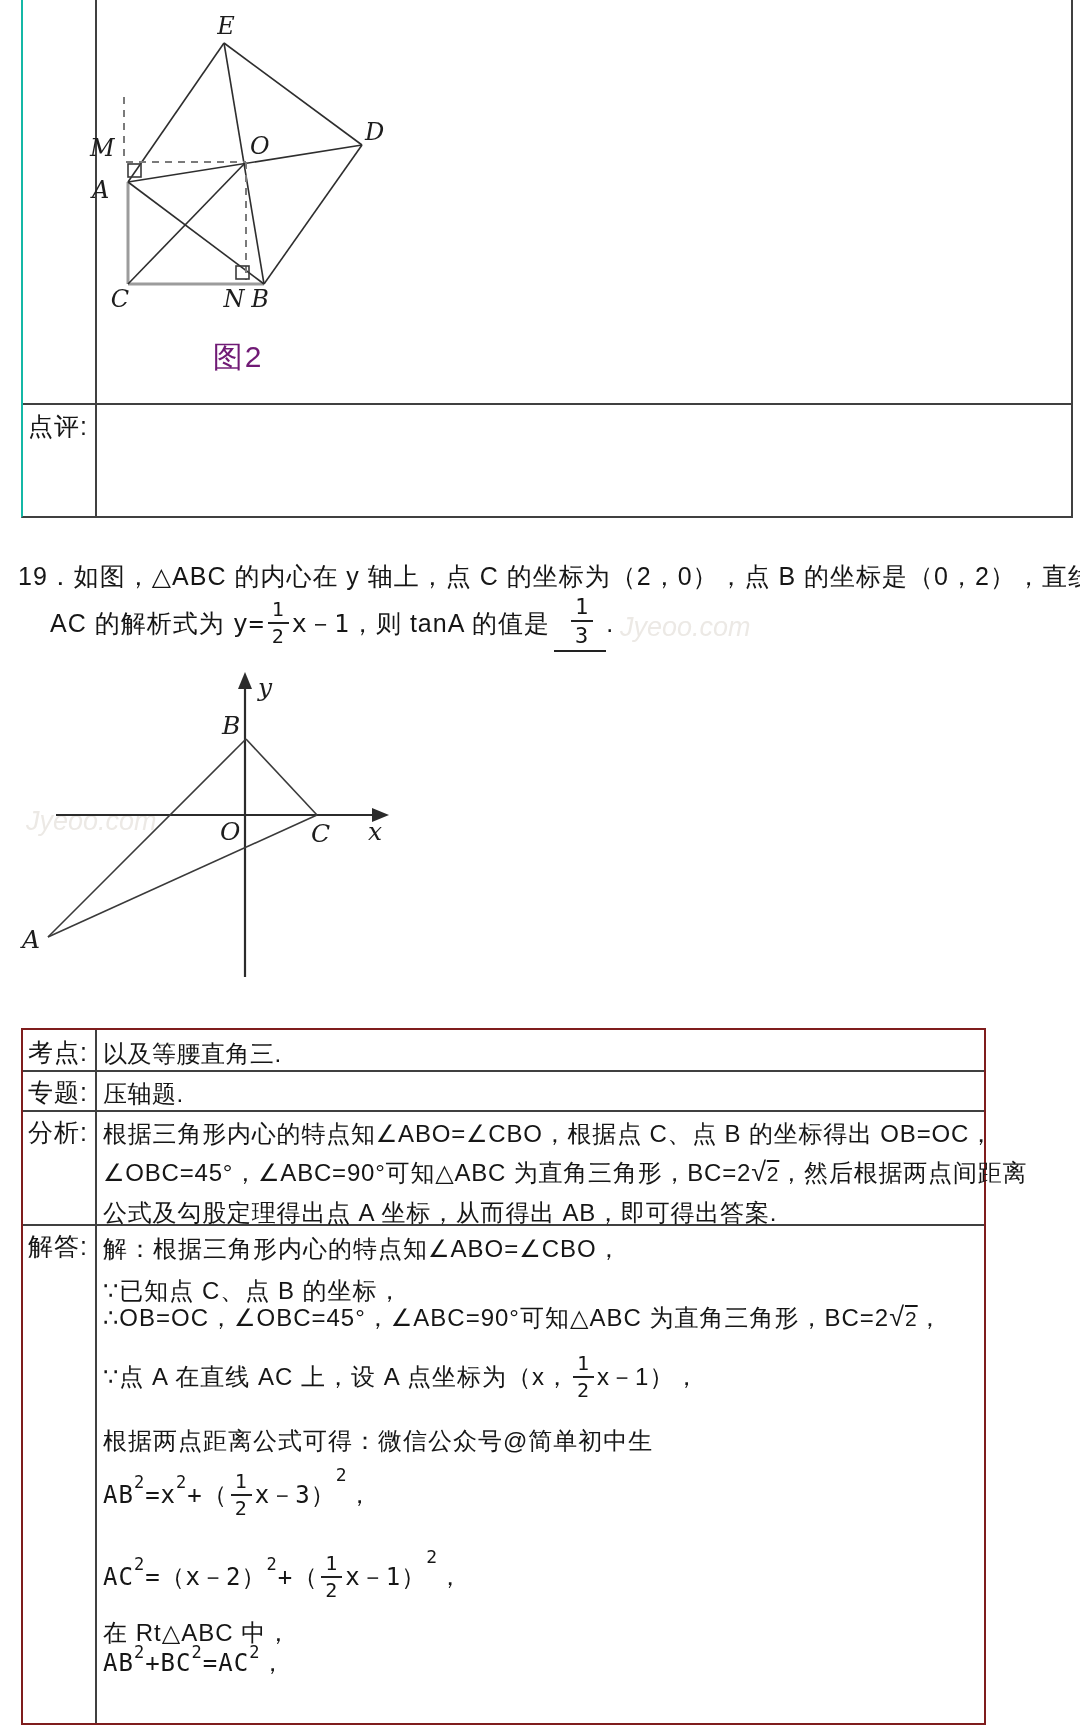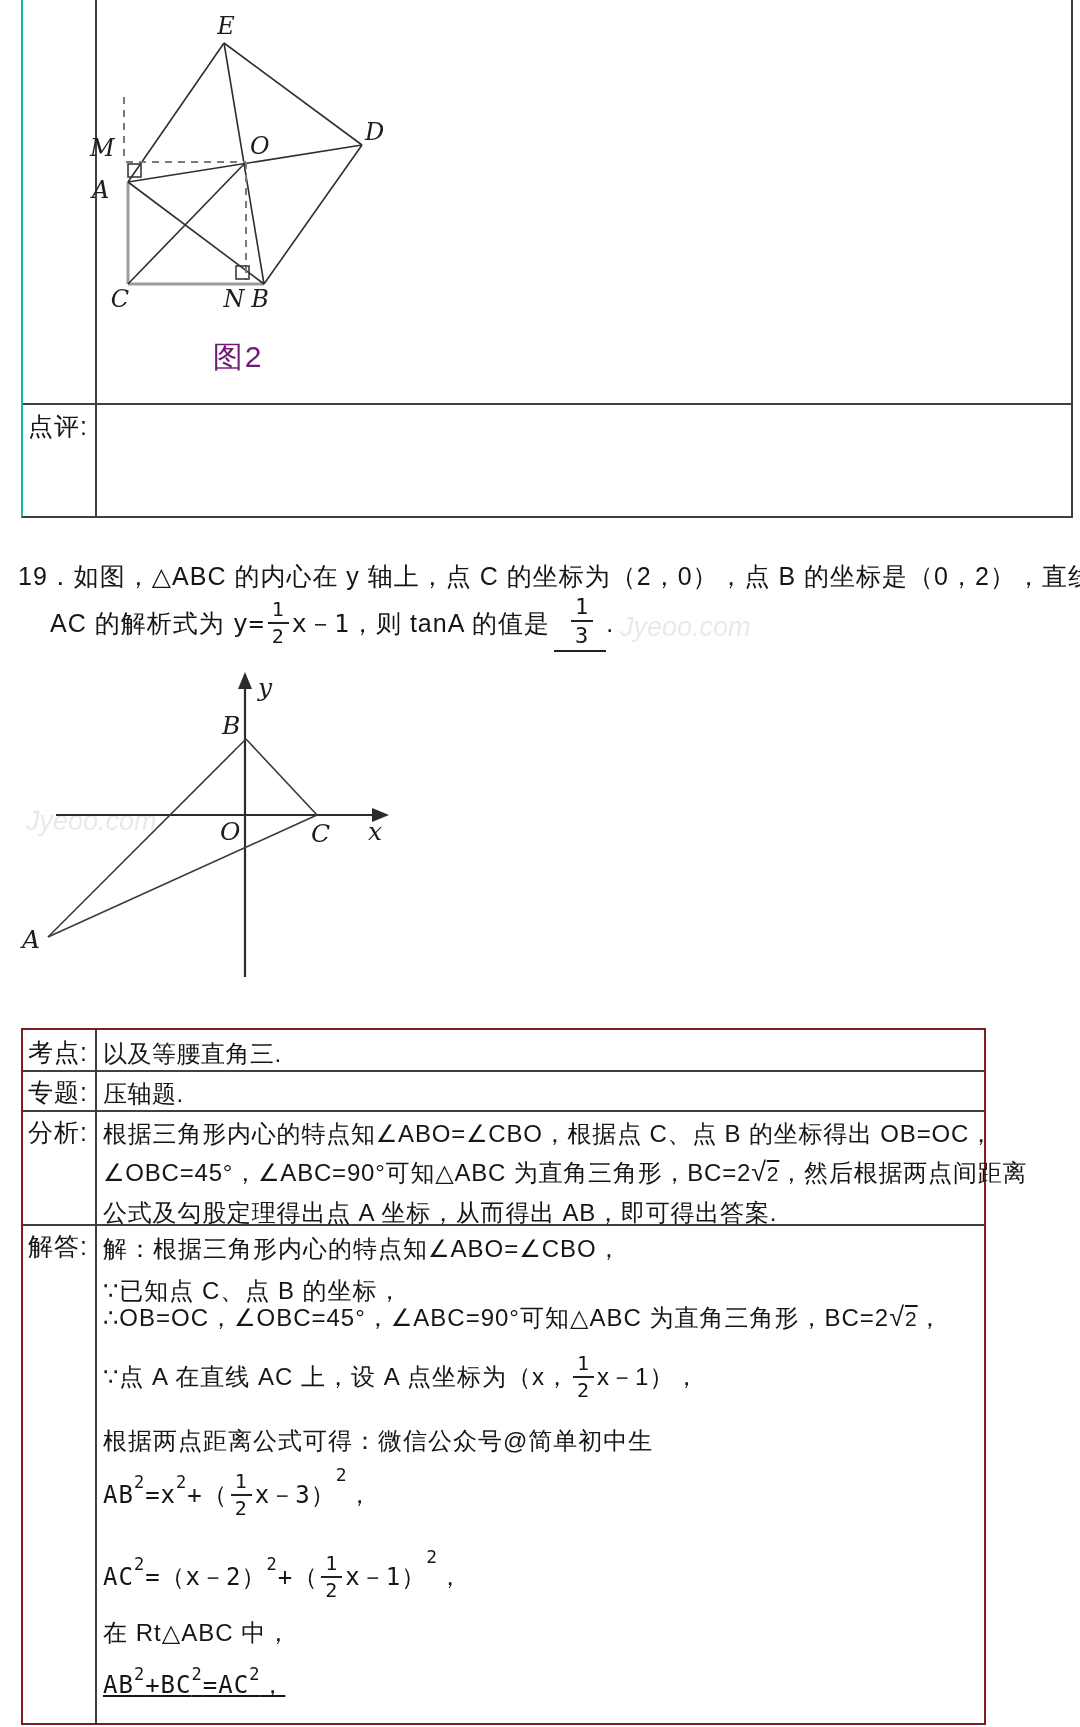--- a/index.html
+++ b/index.html
@@ -207,18 +207,18 @@
         <span class="num">1</span>
         <span class="den">2</span>
       </span>
       <span>x－1）</span>
         <span class="sup-hi">2</span>
         <span>，</span>
     </div>
 
     <div class="ans-line" style="top:584px;">在 Rt△ABC 中，</div>
 
-    <div class="ans-line mono" style="top:636px;text-decoration:underline;">
+    <div class="ans-line mono" style="top:614px;">
       <span>AB</span><span class="sup">2</span><span>+BC</span><span class="sup">2</span><span>=AC</span><span class="sup">2</span><span>，</span>
     </div>
   </div>
 
 </div>
 
 </body></html>

